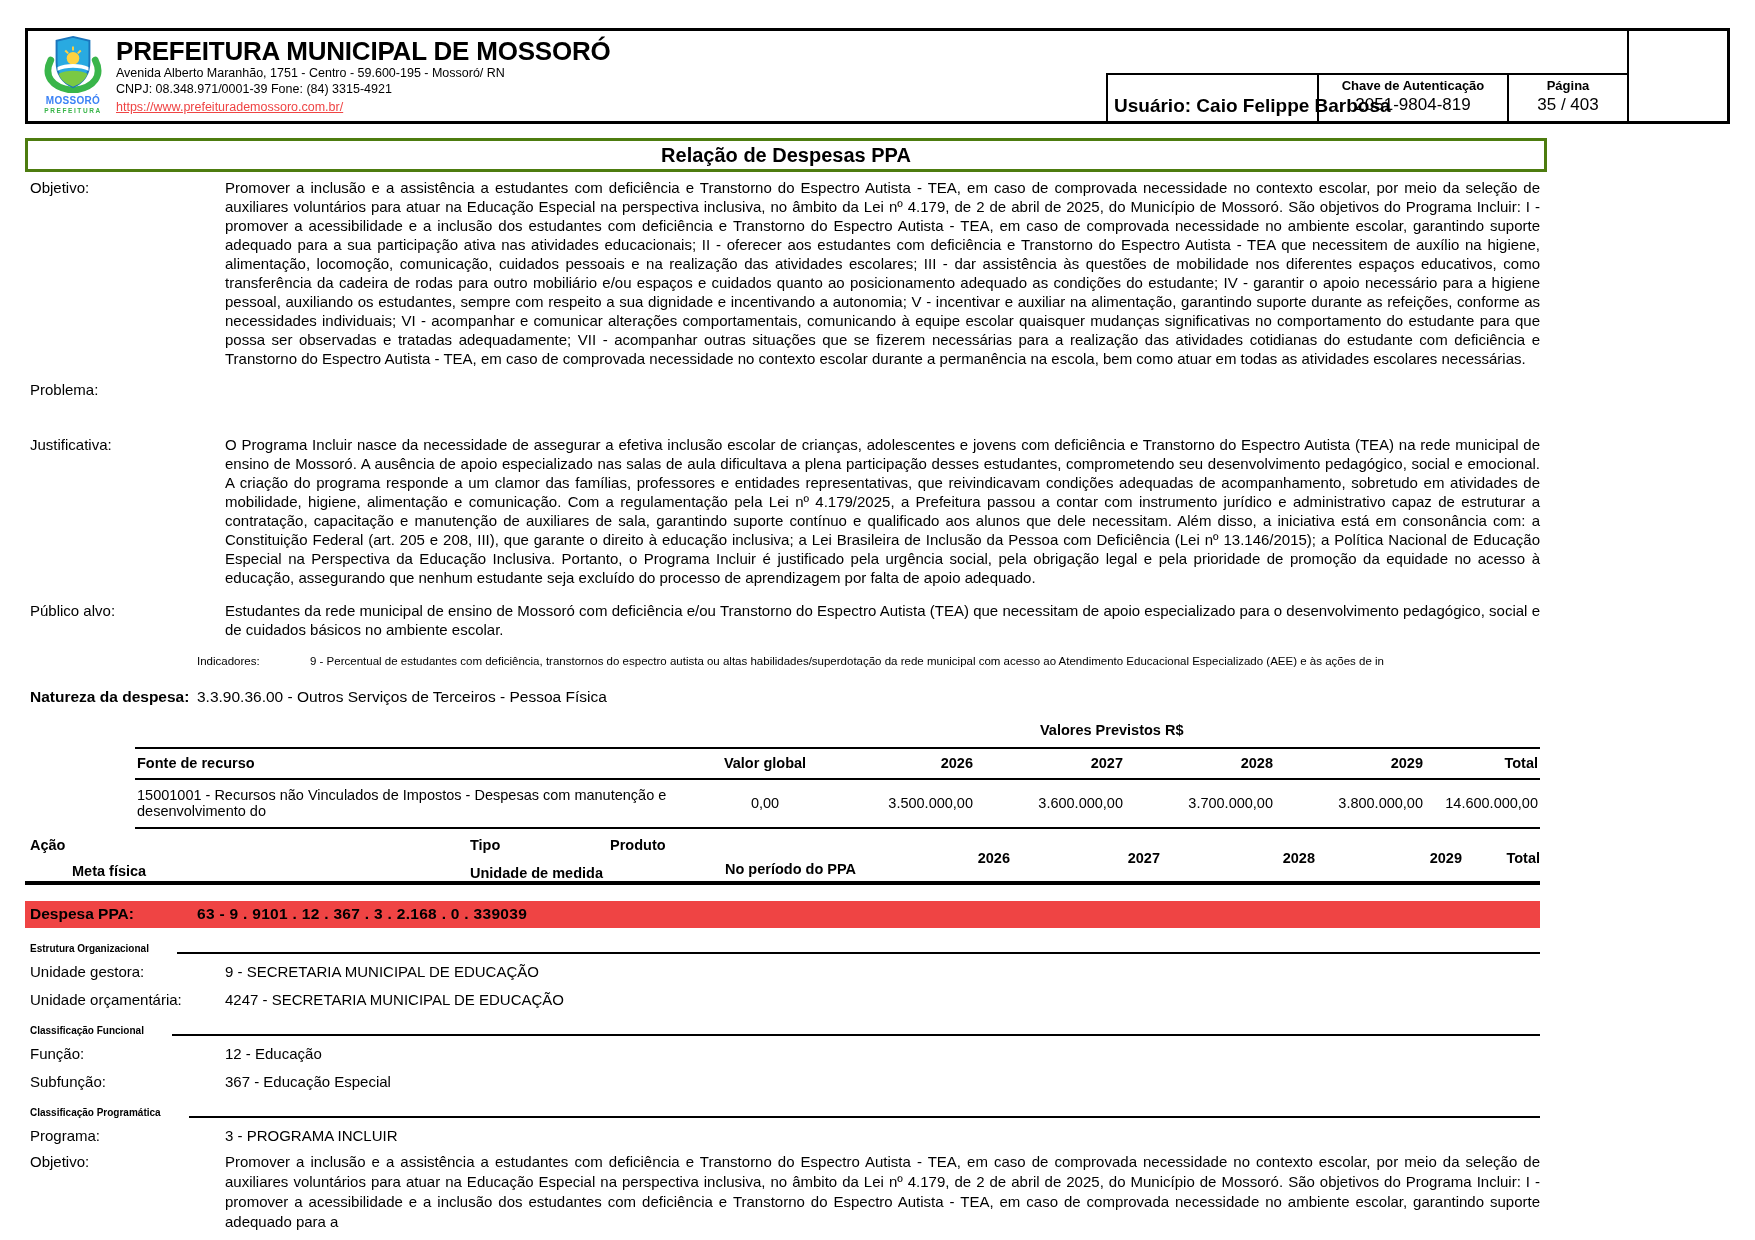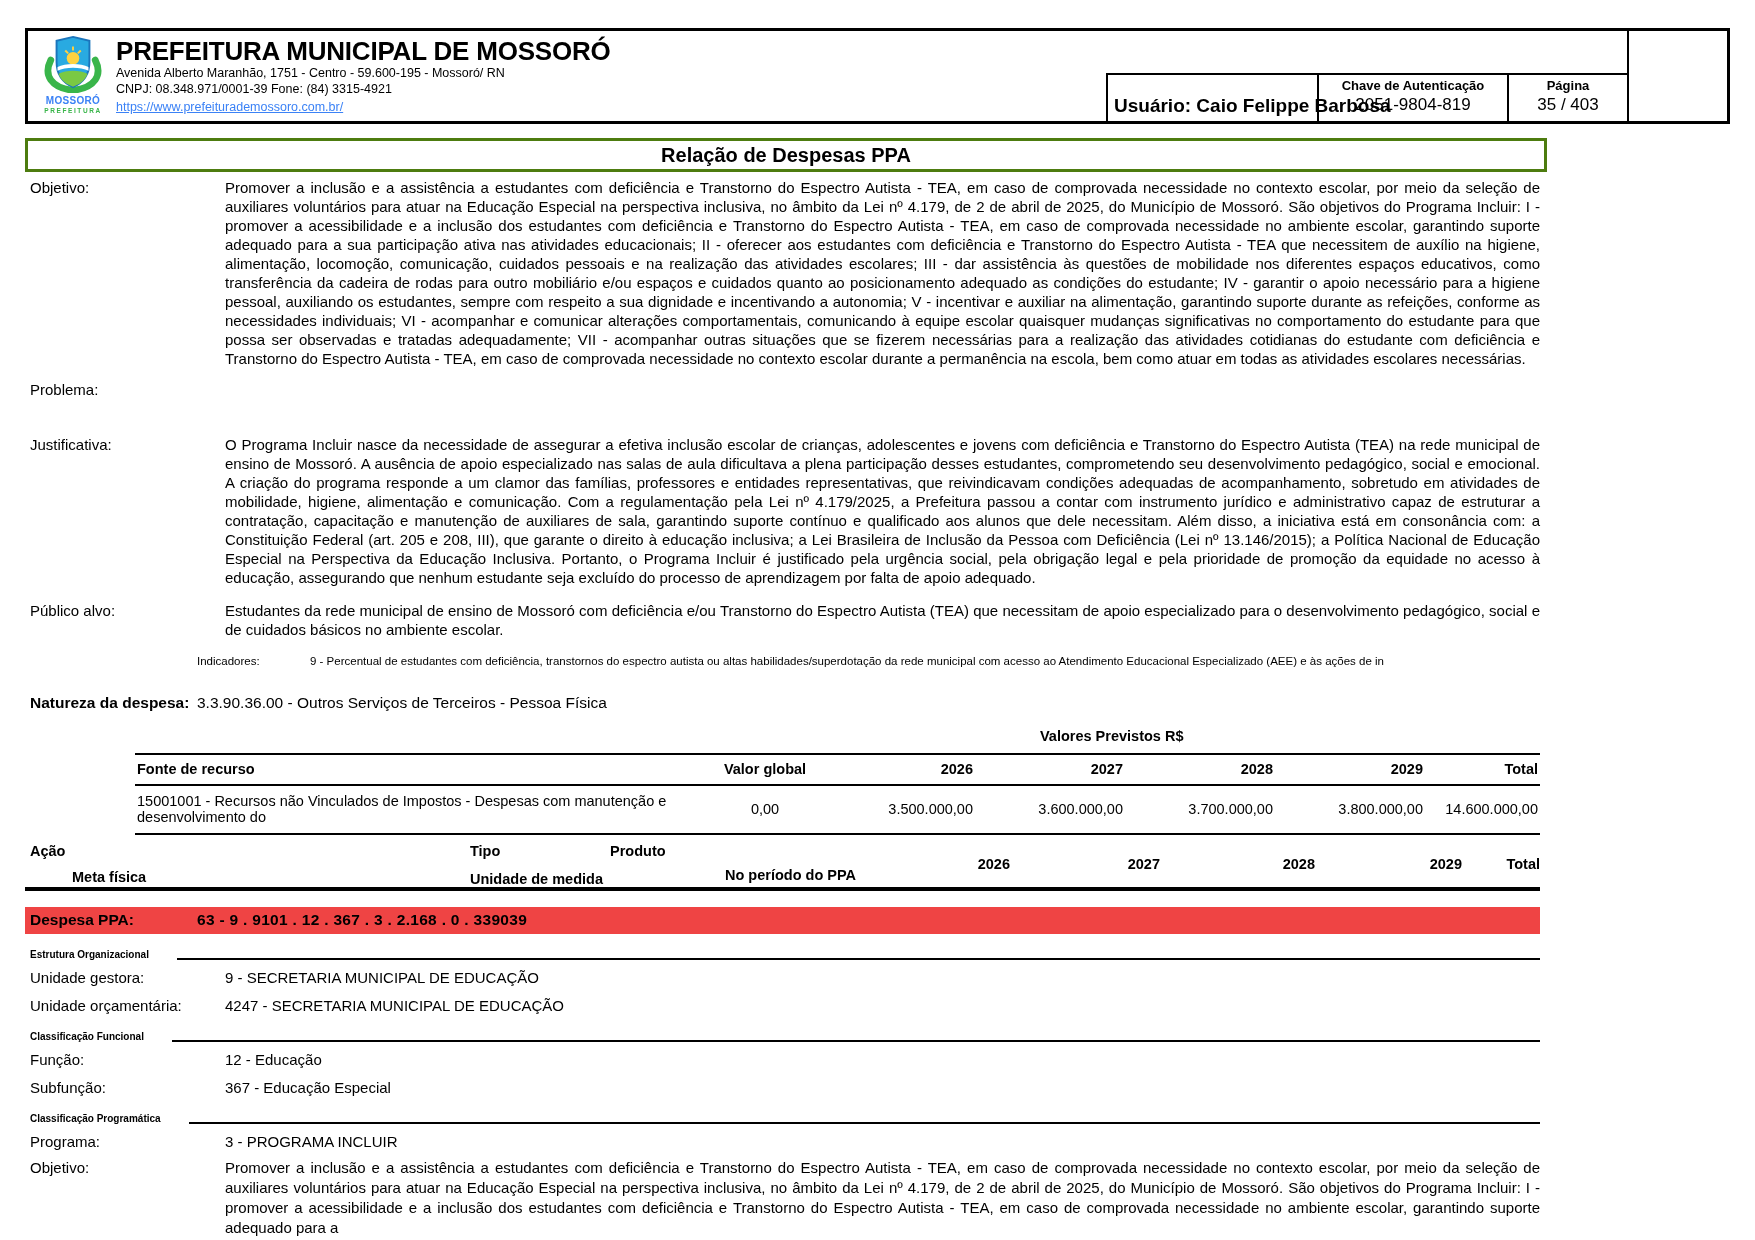--- a/index.html
+++ b/index.html
@@ -15,21 +15,21 @@
   .header-box{
     position:absolute; left:25px; top:28px; width:1705px; height:96px;
     border:3px solid #000;
   }
   .logo{ position:absolute; left:8px; top:4px; width:74px; height:84px; text-align:center; }
   .logo-city{ font-size:10px; font-weight:bold; color:#3b82f6; letter-spacing:.3px; line-height:12px; margin-top:-2px;}
   .logo-sub{ font-size:6.5px; font-weight:bold; color:#39b54a; letter-spacing:1.6px; line-height:8px;}
   .org-block{ position:absolute; left:88px; top:5px; }
   .org-name{ font-size:26px; font-weight:bold; letter-spacing:-0.2px; line-height:30px; }
   .org-line{ font-size:12.5px; line-height:15.5px; }
-  .org-link{ font-size:12.5px; line-height:15.5px; color:#3b82f6; text-decoration:underline; display:inline-block; cursor:pointer;}
+  .org-link{ font-size:12.5px; line-height:15.5px; color:#ef4444; text-decoration:underline; display:inline-block; cursor:pointer;}
   .hcell{ position:absolute; bottom:0; height:48px; border-top:2px solid #000; border-left:2px solid #000; }
   .cell-user{ left:1078px; width:211px; }
   .cell-user span{ position:absolute; left:6px; bottom:4px; font-size:19px; font-weight:bold; white-space:nowrap; }
   .cell-auth{ left:1289px; width:190px; text-align:center; }
   .cell-page{ left:1479px; width:120px; text-align:center; }
   .cell-h{ font-size:13px; font-weight:bold; margin-top:3px; }
   .cell-v{ font-size:17px; margin-top:2px; }
   .stamp{ position:absolute; right:0; top:0; height:100%; width:100px; border-left:2px solid #000; }
 
   
@@ -42,21 +42,21 @@
   
   .content{ position:absolute; left:25px; top:178px; width:1515px; font-size:15px; }
   .frow{ display:flex; align-items:flex-start; }
   .lbl{ flex:none; width:200px; padding-left:5px; font-size:15px; line-height:19px; }
   .val{ flex:1; text-align:justify; font-size:15px; line-height:19px; }
   .mb-obj{ margin-bottom:12px; }
   .mb-prob{ margin-bottom:36px; }
   .mb-just{ margin-bottom:14px; }
   .mb-pub{ margin-bottom:15px; }
 
-  .ind-row{ display:flex; padding-left:172px; margin-bottom:26px; }
+  .ind-row{ display:flex; padding-left:172px; margin-bottom:20px; }
   .ind-lbl{ flex:none; width:113px; font-size:11.5px; line-height:14px; }
   .ind-val{ flex:1; font-size:11.5px; line-height:14px; white-space:nowrap; overflow:hidden; }
 
   .nat-row{ display:flex; margin-bottom:16px; }
   .nat-lbl{ flex:none; width:172px; padding-left:5px; font-weight:bold; font-size:15.5px; }
   .nat-val{ font-size:15.5px; }
 
   
   .vp-caption{ font-weight:bold; font-size:14.5px; margin-left:1015px; margin-bottom:9px; }
   table.vt{ border-collapse:collapse; table-layout:fixed; margin-left:110px; width:1405px; }

